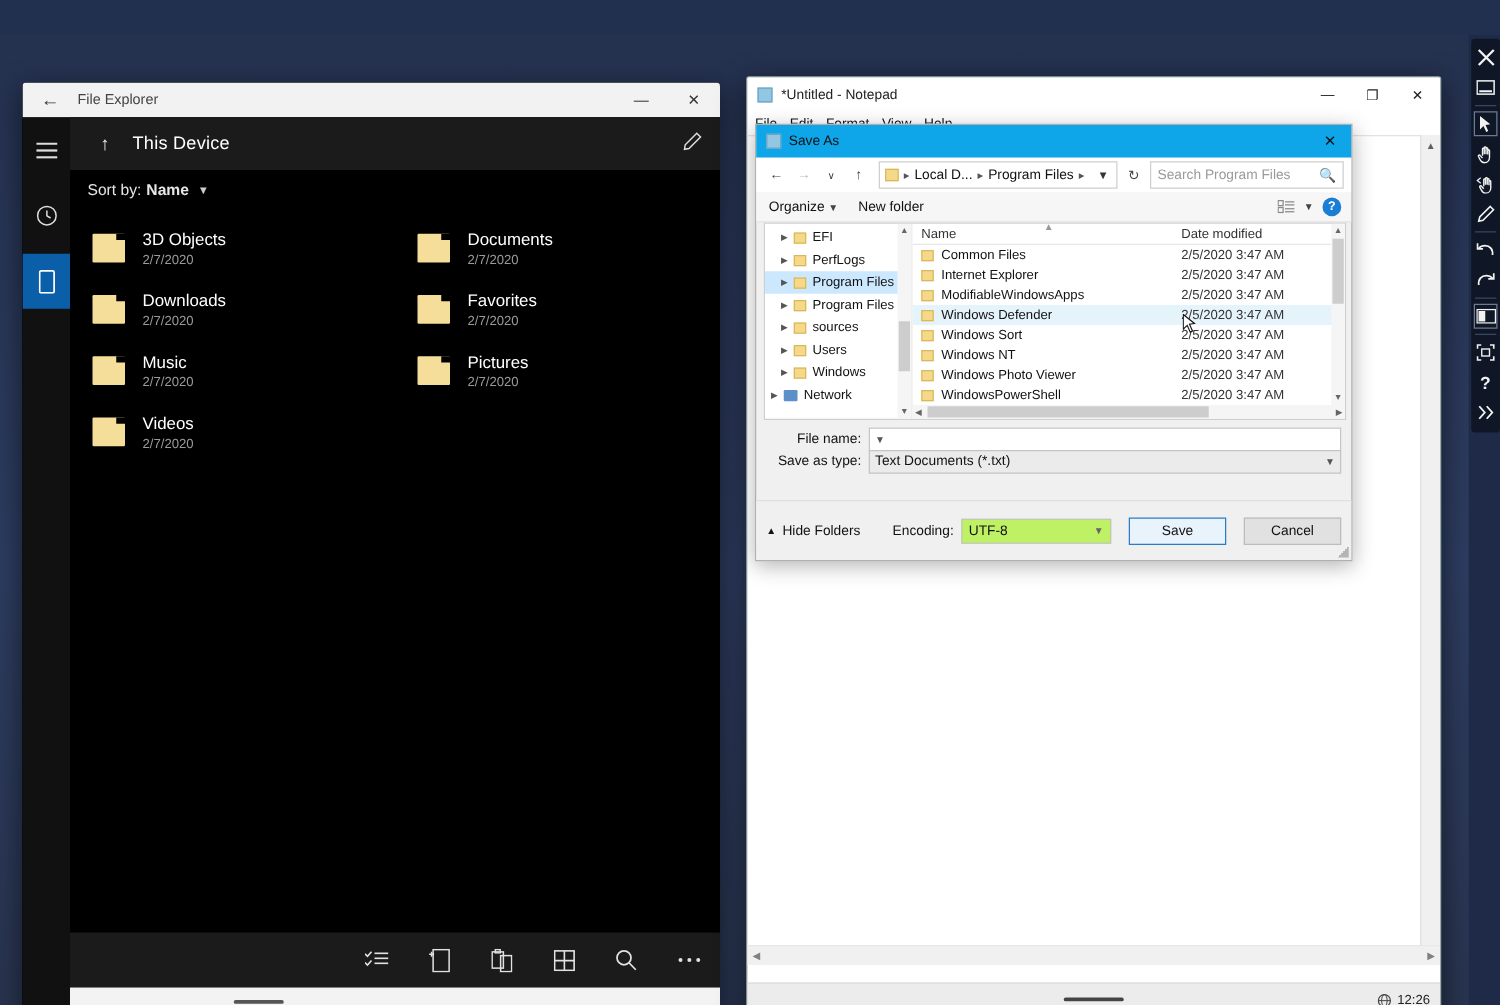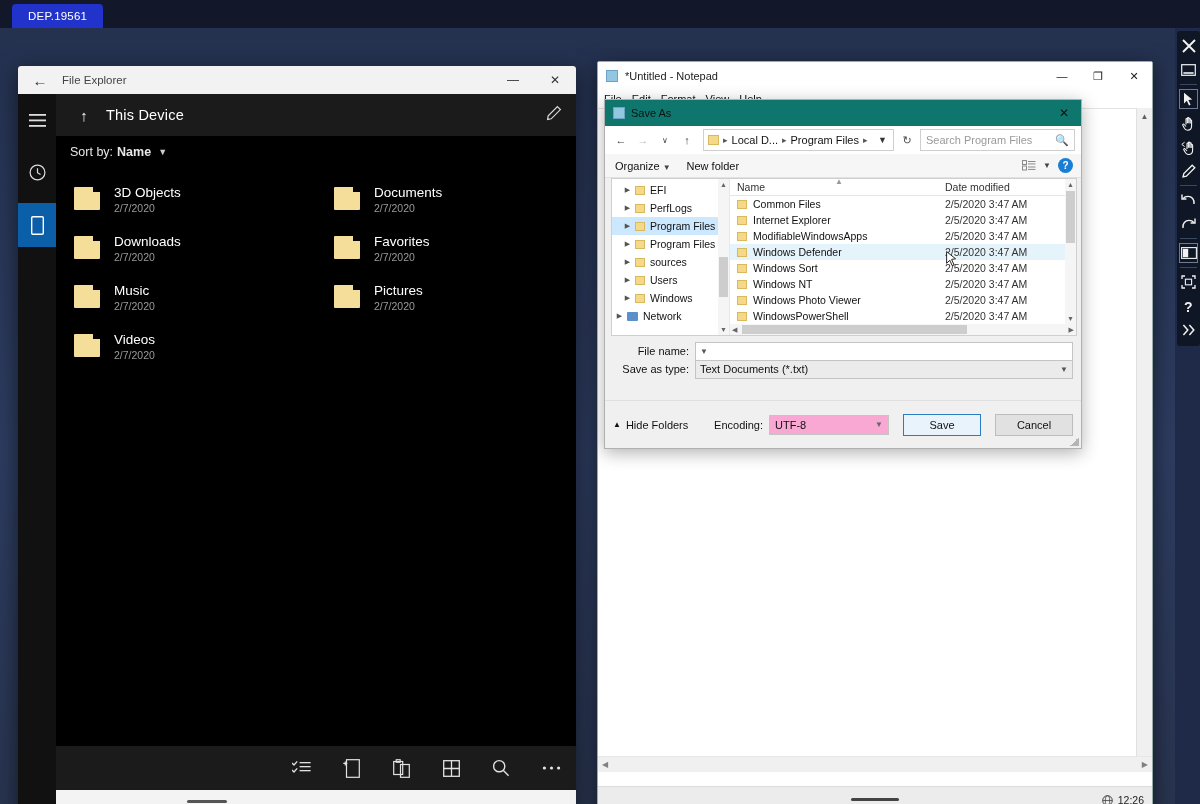--- a/index.html
+++ b/index.html
@@ -101,21 +101,21 @@
     font-size:8px; color:#808080; border-top:1px solid #e7e7e7;}
   .np-task { position:absolute; left:0; right:0; bottom:0; height:26px; background:#ececec;
     display:flex; align-items:center; justify-content:center; border-top:1px solid #dcdcdc; }
   .np-task .bar { width:48px; height:3px; background:#444; border-radius:2px; }
   .np-clock { position:absolute; right:8px; top:0; height:26px; display:flex; align-items:center;
     gap:5px; font-size:10.5px; color:#222; }
 
   
   #saveas { position:absolute; left:6px; top:37px; width:478px; height:350px;
     background:#f0f0f0; border:1px solid #b0b0b0; box-shadow:0 4px 16px rgba(0,0,0,.3); }
-  .sa-title { height:26px; display:flex; align-items:center; position:relative; background:#0f766e;text-align:center; }
+  .sa-title { height:26px; display:flex; align-items:center; position:relative; background:#0ea5e9;text-align:center; }
   .sa-ico { width:12px; height:12px; margin:0 6px 0 8px; background:#93c6e0; border:1px solid #6ba4c4; flex:none; }
   .sa-title-text { font-size:11px; color:#111; }
   .sa-close { position:absolute; right:0; top:0; width:34px; height:26px; display:flex;
     align-items:center; justify-content:center; font-size:12px; color:#111; }
 
   .sa-nav { height:28px; display:flex; align-items:center; gap:2px; padding:0 6px; background:#fff; }
   .nav-btn { width:20px; height:22px; display:flex; align-items:center; justify-content:center;
     font-size:11px; color:#3f3f3f; }
   .nav-btn.dim { color:#bdbdbd; }
   .crumbs { flex:1; height:22px; border:1px solid #cfcfcf; background:#fff; display:flex;
@@ -179,21 +179,21 @@
   .fcombo.grey { background:#ebebeb; }
   .fcombo .sp { flex:1; }
   .fcombo .cdn { font-size:8px; color:#555; }
 
   .sa-footer { position:absolute; left:0; right:0; bottom:0; height:48px; background:#f0f0f0;
     border-top:1px solid #e0e0e0; display:flex; align-items:center; padding:0 8px; }
   .hidefolders { font-size:11px; color:#111; display:flex; align-items:center; gap:5px; }
   .hidefolders .up { font-size:8px; }
   .enc { margin-left:auto; display:flex; align-items:center; gap:6px; }
   .enc-label { font-size:11px; color:#111; }
-  .enc-combo { width:120px; height:20px; border:1px solid #c4c4c4; background:#f9a8d4; display:flex;
+  .enc-combo { width:120px; height:20px; border:1px solid #c4c4c4; background:#bef264; display:flex;
     align-items:center; padding:0 5px; font-size:11px; color:#111; }
   .enc-combo .sp { flex:1; }
   .enc-combo .cdn { font-size:8px; color:#666; }
   .dbtn { width:78px; height:22px; font-size:11px; display:flex; align-items:center;
     justify-content:center; background:#e1e1e1; border:1px solid #bcbcbc; color:#111; margin-left:8px; }
   .dbtn.primary { background:#e9f3fb; border:1px solid #2a7cc4; }
   .sa-grip { position:absolute; right:2px; bottom:2px; width:9px; height:9px;
     background:linear-gradient(135deg,transparent 50%,#b5b5b5 50%); }
 
   
@@ -208,23 +208,20 @@
   .rtool .ti.boxed { outline:1px solid #6c7a93; outline-offset:-3px; }
   .rtool .sepline { height:1px; background:#3a4760; margin:2px 3px; }
 
   svg { display:block; }
 </style>
 </head>
 <body>
 
 <div id="root">
 
-  <div class="tabbar">
-    <div class="tab">DEP.19561</div>
-  </div>
 
   <div class="desk">
     <div class="desk-inner"></div>
 
     <div class="win" id="fileexp">
       <div class="fe-title">
         <div class="fe-back">←</div>
         <div class="fe-title-text">File Explorer</div>
         <div class="fe-wc">
           <div>—</div>

